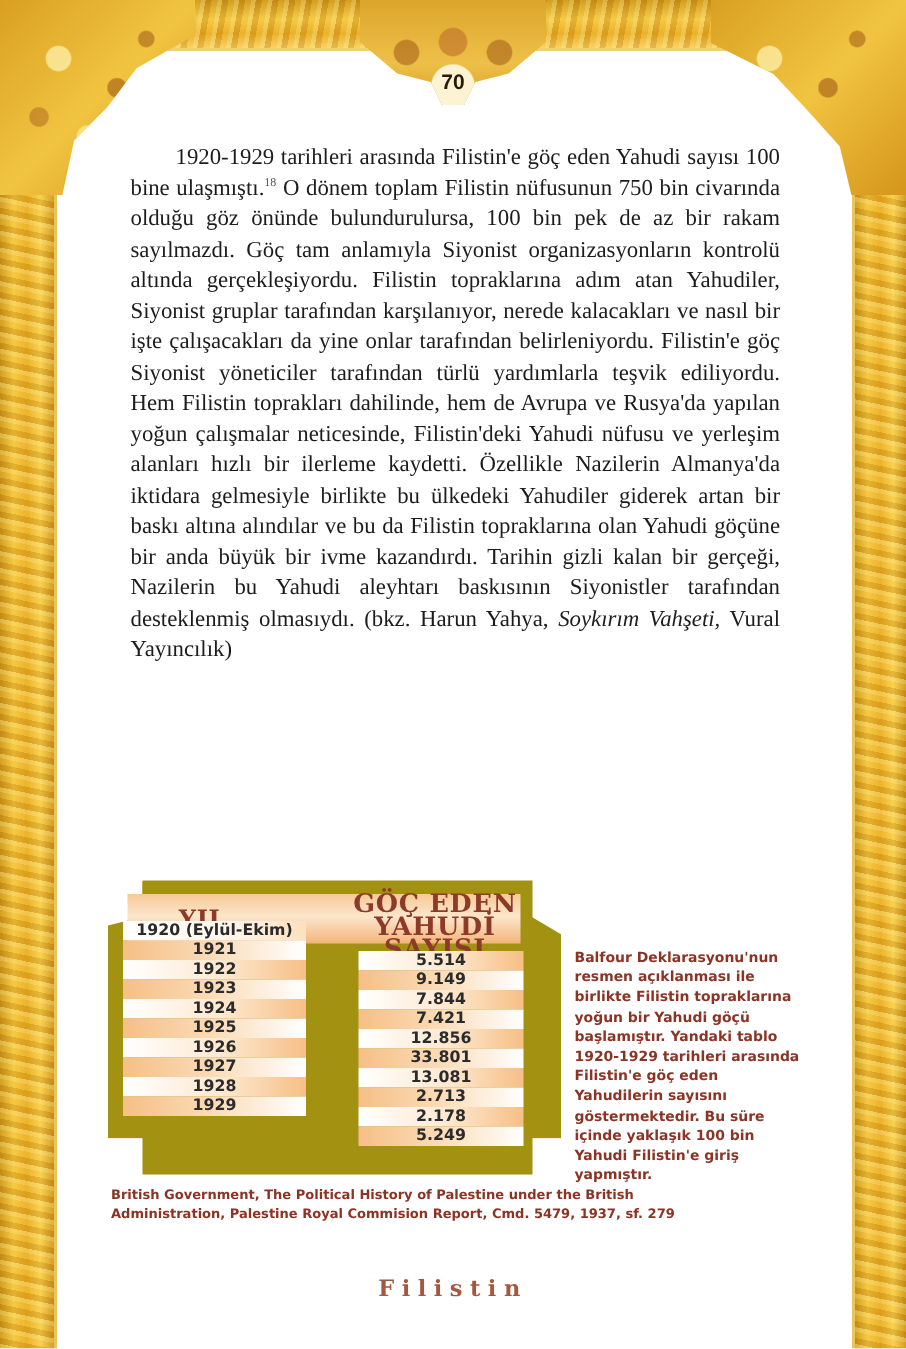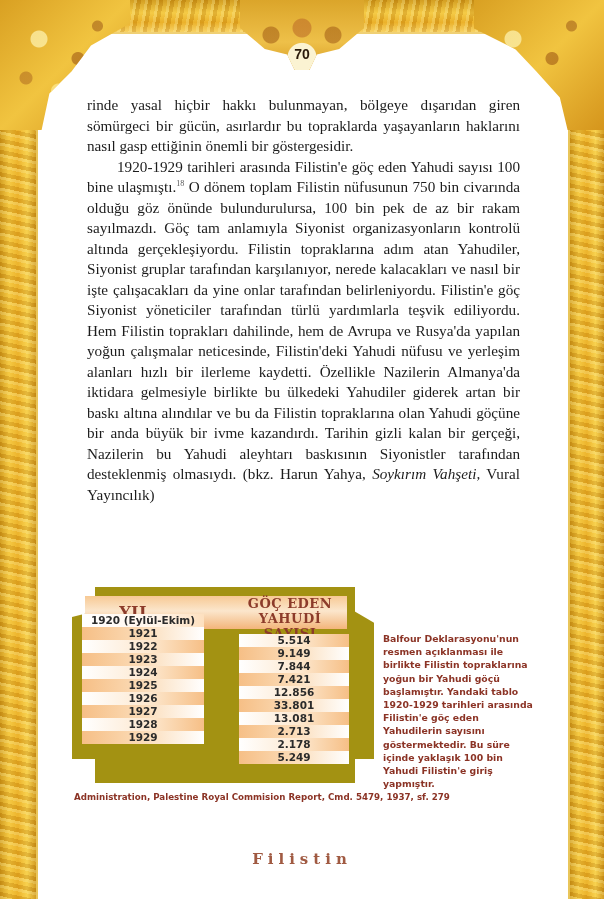--- a/index.html
+++ b/index.html
@@ -71,21 +71,21 @@
   .table-wing-r { position: absolute; left: 354px; top: 611px; width: 20px; height: 148px; background: #a39212; clip-path: polygon(0 0, 100% 8%, 100% 100%, 0 100%); }
   .table-header {
     position: absolute; left: 85px; top: 596px; width: 262px; height: 33px;
     background: linear-gradient(180deg, #f7c994 0%, #fbe6cc 45%, #f3b57a 100%);
   }
   .th {
     position: absolute; font-family: "DejaVu Serif", serif; font-weight: bold;
     color: #8c3b2a; text-align: center; letter-spacing: 0.5px;
   }
   .th-year { left: 85px; top: 604px; width: 100px; font-size: 16px; line-height: 18px; }
-  .th-count { left: 233px; top: 596px; width: 114px; font-size: 13px; line-height: 15px; text-align: center; }
+  .th-count { left: 233px; top: 596px; width: 114px; font-size: 17px; line-height: 15px; text-align: center; }
 
   .col { position: absolute; }
   .col-year { left: 82px; top: 614px; width: 122px; }
   .col-count { left: 239px; top: 634px; width: 110px; }
   .cell {
     height: 13px; line-height: 13px; font-family: "DejaVu Sans", sans-serif;
     font-weight: bold; font-size: 10.5px; color: #2b2b2b; text-align: center;
     margin-bottom: 0;
   }
   .cell:nth-child(odd) { background: linear-gradient(90deg, #fff 0%, #fde8cf 55%, #f6bf86 100%); }
@@ -114,21 +114,20 @@
 
 <div class="frame-left"></div>
 <div class="frame-right"></div>
 <div class="frame-top"></div>
 <div class="corner corner-tl"></div>
 <div class="corner corner-tr"></div>
 <div class="cartouche"></div>
 <div class="page-number">70</div>
 
 <div class="body-text">
-  <p>rinde yasal hiçbir hakkı bulunmayan, bölgeye dışarıdan giren sömürgeci bir gücün, asırlardır bu topraklarda yaşayanların haklarını nasıl gasp ettiğinin önemli bir göstergesidir.</p>
   <p class="indent"><span>1920-1929 tarihleri arasında Filistin'e göç eden Yahudi sayısı 100 bine ulaşmıştı.</span><sup>18</sup><span> O dönem toplam Filistin nüfusunun 750 bin civarında olduğu göz önünde bulundurulursa, 100 bin pek de az bir rakam sayılmazdı. Göç tam anlamıyla Siyonist organizasyonların kontrolü altında gerçekleşiyordu. Filistin topraklarına adım atan Yahudiler, Siyonist gruplar tarafından karşılanıyor, nerede kalacakları ve nasıl bir işte çalışacakları da yine onlar tarafından belirleniyordu. Filistin'e göç Siyonist yöneticiler tarafından türlü yardımlarla teşvik ediliyordu. Hem Filistin toprakları dahilinde, hem de Avrupa ve Rusya'da yapılan yoğun çalışmalar neticesinde, Filistin'deki Yahudi nüfusu ve yerleşim alanları hızlı bir ilerleme kaydetti. Özellikle Nazilerin Almanya'da iktidara gelmesiyle birlikte bu ülkedeki Yahudiler giderek artan bir baskı altına alındılar ve bu da Filistin topraklarına olan Yahudi göçüne bir anda büyük bir ivme kazandırdı. Tarihin gizli kalan bir gerçeği, Nazilerin bu Yahudi aleyhtarı baskısının Siyonistler tarafından desteklenmiş olmasıydı. (bkz. Harun Yahya, </span><em>Soykırım Vahşeti,</em><span> Vural Yayıncılık)</span></p>
 </div>
 
 <div class="table-bg-top"></div>
 <div class="table-bg"></div>
 <div class="table-wing-l"></div>
 <div class="table-wing-r"></div>
 <div class="table-header"></div>
 <div class="th th-year">YIL</div>
 <div class="th th-count">
@@ -158,16 +157,17 @@
   <div class="cell">33.801</div>
   <div class="cell">13.081</div>
   <div class="cell">2.713</div>
   <div class="cell">2.178</div>
   <div class="cell">5.249</div>
 </div>
 
 <div class="side-note">Balfour Deklarasyonu'nun resmen açıklanması ile birlikte Filistin topraklarına yoğun bir Yahudi göçü başlamıştır. Yandaki tablo 1920-1929 tarihleri arasında Filistin'e göç eden Yahudilerin sayısını göstermektedir. Bu süre içinde yaklaşık 100 bin Yahudi Filistin'e giriş yapmıştır.</div>
 
 <div class="source-note">
+  <div>British Government, The Political History of Palestine under the British</div>
   <div>Administration, Palestine Royal Commision Report, Cmd. 5479, 1937, sf. 279</div>
 </div>
 
 <div class="footer-title">Filistin</div>
 
 </body></html>

